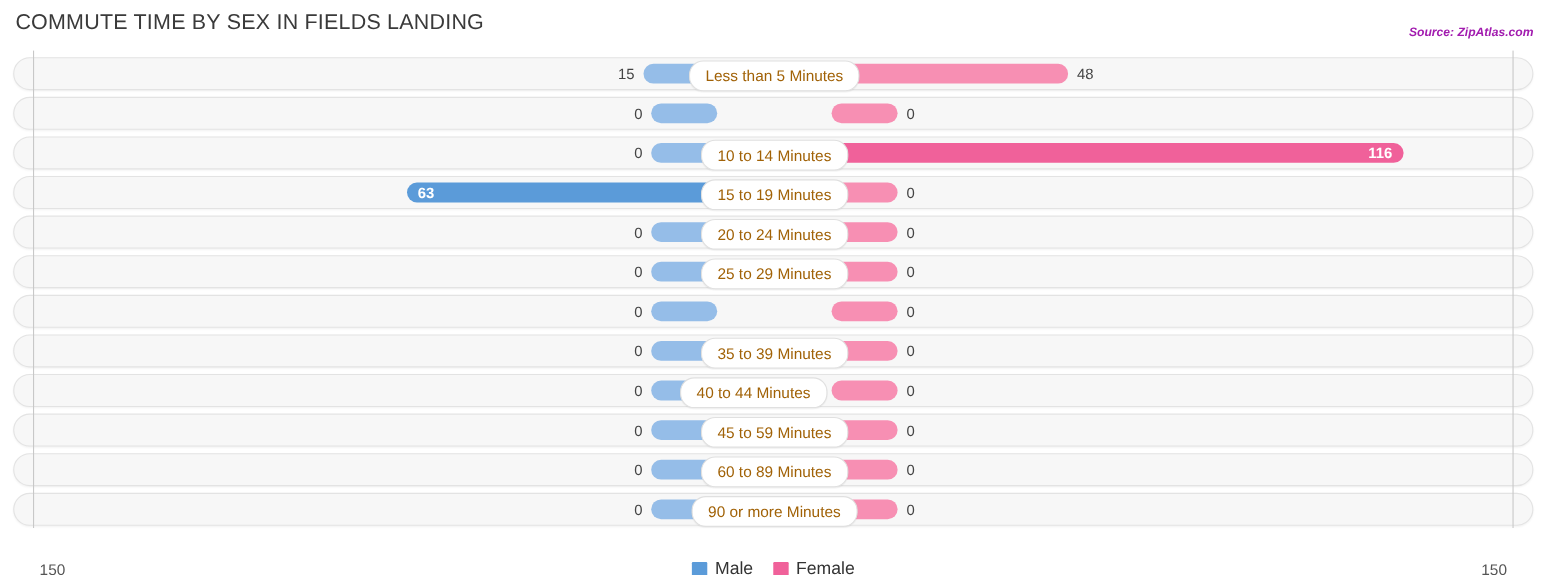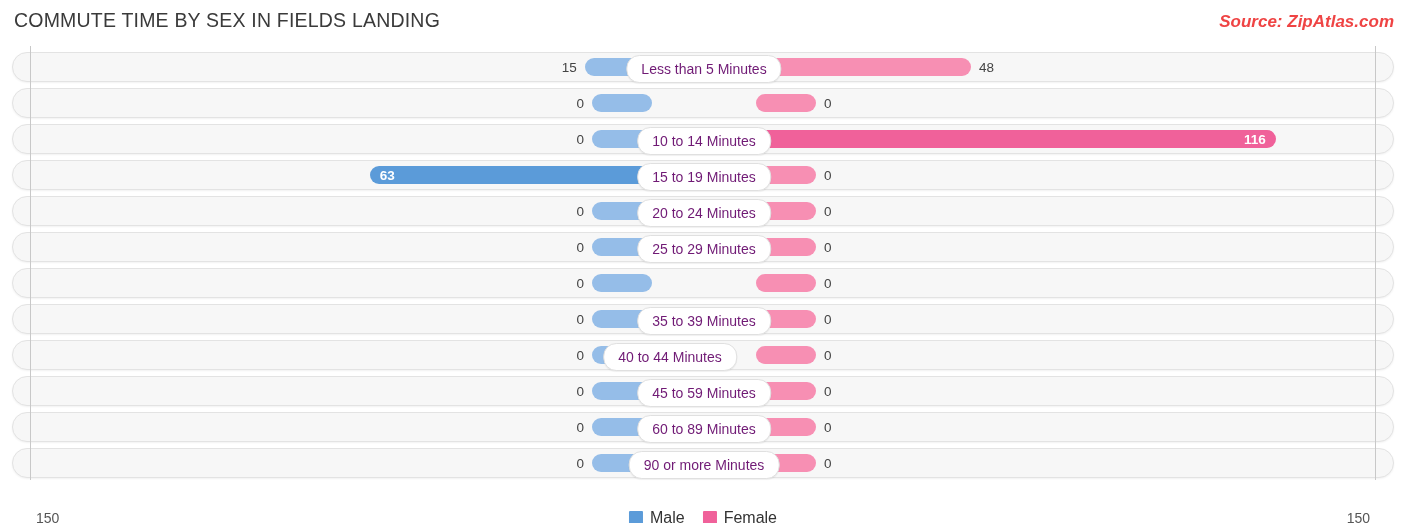--- a/index.html
+++ b/index.html
@@ -30,25 +30,25 @@
     top: 9px;
     font-size: 19.5px;
     font-weight: 400;
     letter-spacing: 0.2px;
     color: #3a3a3a;
     white-space: nowrap;
   }
   #source-label {
     position: absolute;
     right: 12px;
-    top: 12px;
-    font-size: 17px;
+    top: 24px;
+    font-size: 11px;
     font-style: italic;
     font-weight: 700;
-    color: #ef4444;
+    color: #a21caf;
     white-space: nowrap;
   }
 
   
   #plot-area {
     position: absolute;
     left: 0;
     top: 44px;
     width: 1406px;
     height: 436px;
@@ -113,21 +113,21 @@
   .category-capsule {
     position: absolute;
     top: 2px;
     height: 28px;
     line-height: 26px;
     box-sizing: border-box;
     background: #ffffff;
     border: 1px solid #e0e0e0;
     border-radius: 13px;
     font-size: 14px;
-    color: #701a75;
+    color: #a16207;
     text-align: right;
     white-space: nowrap;
     padding: 0 14px;
     z-index: 4;
     transform: translateX(-50%);
     left: 703px;
     box-shadow: 0 1px 1px rgba(0,0,0,0.05);
   }
 
   
@@ -252,21 +252,21 @@
           <div class="bar-value female" style="left: 811px;">0</div>
           <div class="category-capsule" style="left: 691px;">35 to 39 Minutes</div>
         </div>
       </div>
       <div class="bar-row" style="top: 296px;">
         <div class="row-inner">
           <div class="bar bar-male" style="left: 579px; width: 60px; background: rgb(149, 189, 232);"></div>
           <div class="bar bar-female" style="left: 743px; width: 60px; background: rgb(247, 143, 179);"></div>
           <div class="bar-value male" style="left: 519px; width: 52px;">0</div>
           <div class="bar-value female" style="left: 811px;">0</div>
-          <div class="category-capsule" style="left: 657px;">40 to 44 Minutes</div>
+          <div class="category-capsule" style="left: 672px;">40 to 44 Minutes</div>
         </div>
       </div>
       <div class="bar-row" style="top: 332px;">
         <div class="row-inner">
           <div class="bar bar-male" style="left: 579px; width: 60px; background: rgb(149, 189, 232);"></div>
           <div class="bar bar-female" style="left: 743px; width: 60px; background: rgb(247, 143, 179);"></div>
           <div class="bar-value male" style="left: 519px; width: 52px;">0</div>
           <div class="bar-value female" style="left: 811px;">0</div>
           <div class="category-capsule" style="left: 691px;">45 to 59 Minutes</div>
         </div>

